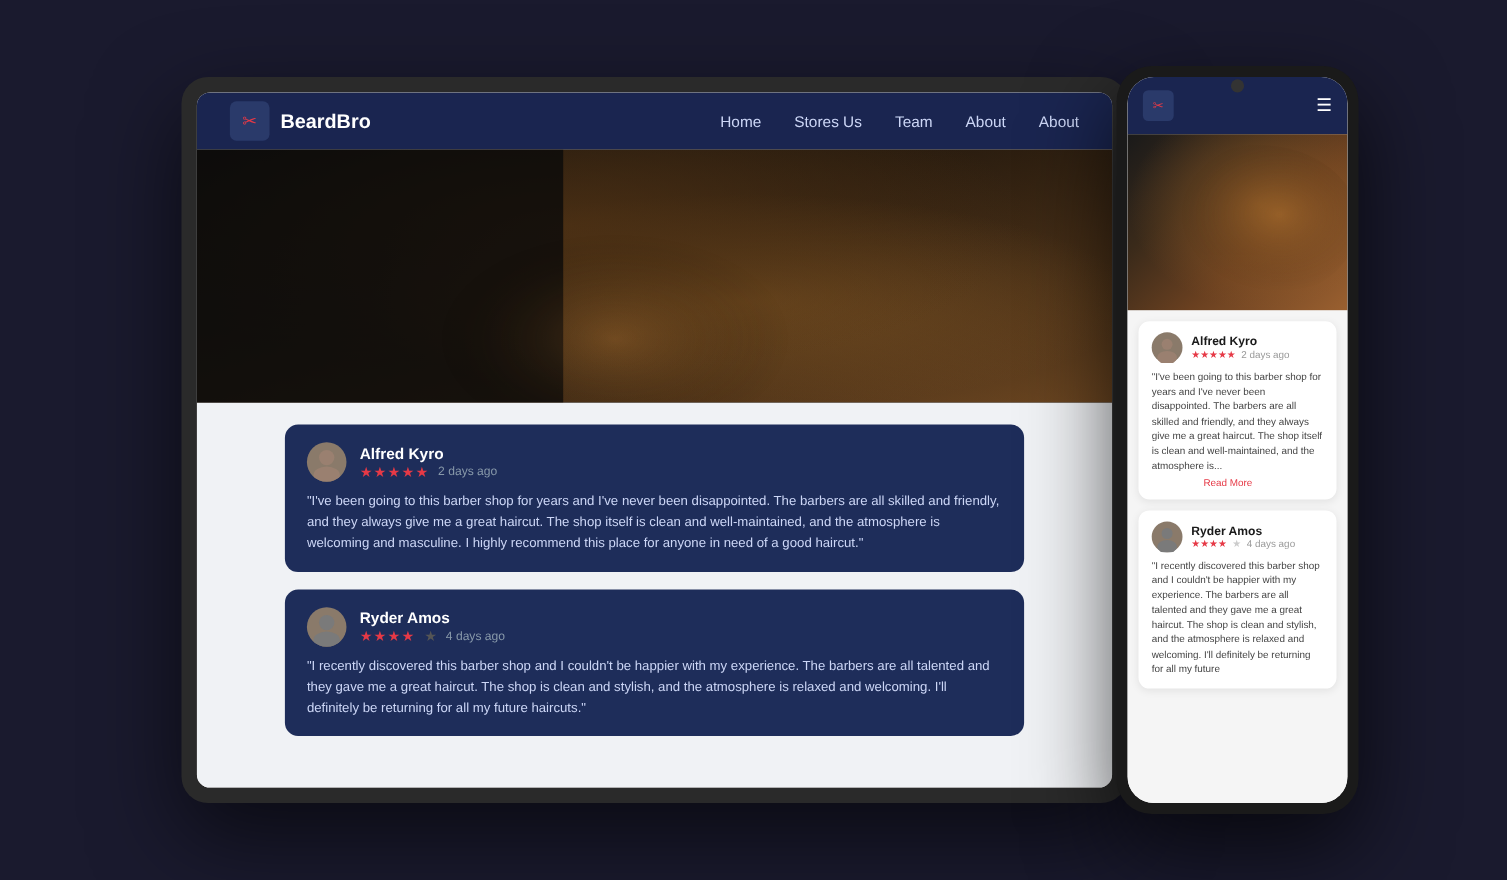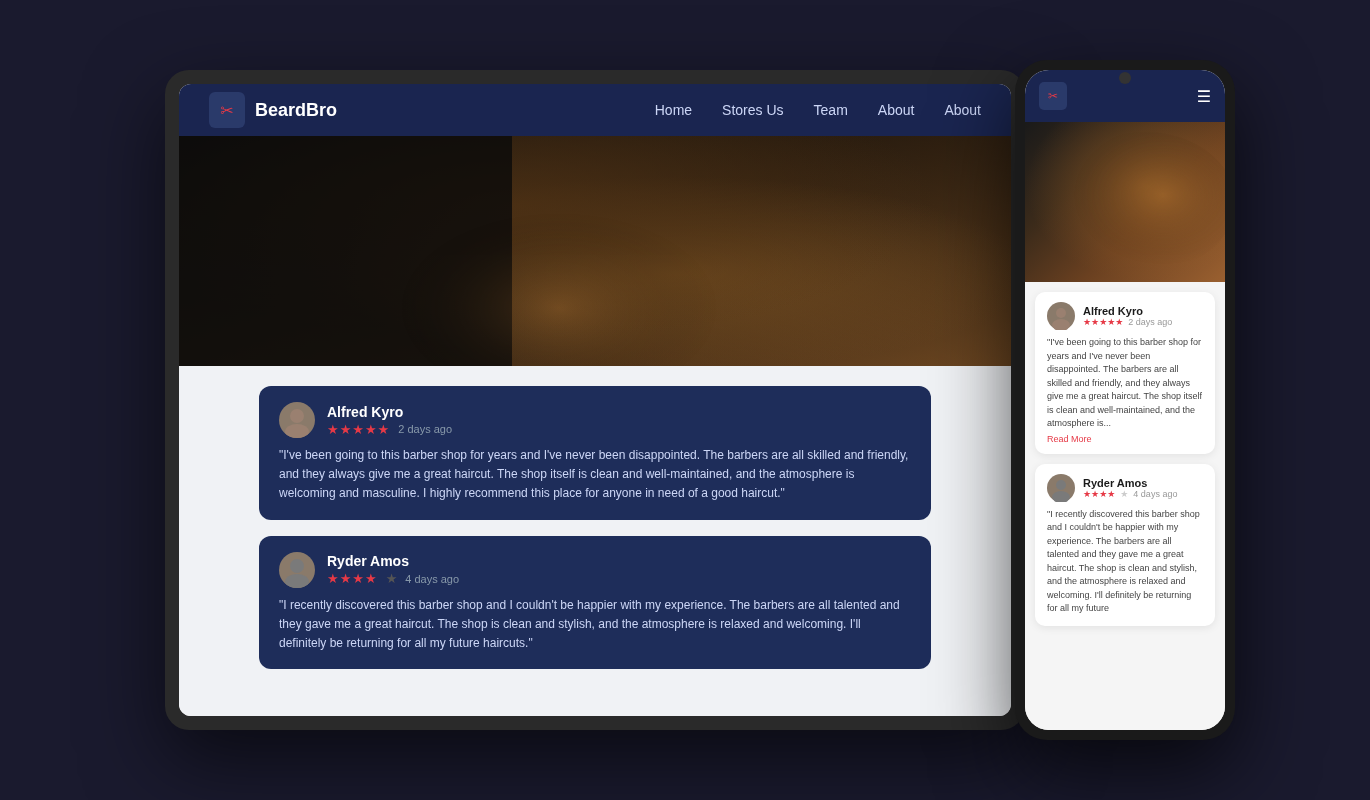--- a/index.html
+++ b/index.html
@@ -345,20 +345,21 @@
       font-size: 9px;
       line-height: 1.5;
     }
 
     .read-more {
       color: #e63946;
       font-size: 9px;
       cursor: pointer;
       margin-top: 3px;
       display: block;
+      margin-left: 47px;
     }
 
     .star-dim {
       color: #555;
       font-size: 13px;
     }
   </style>
 </head>
 <body>
 

